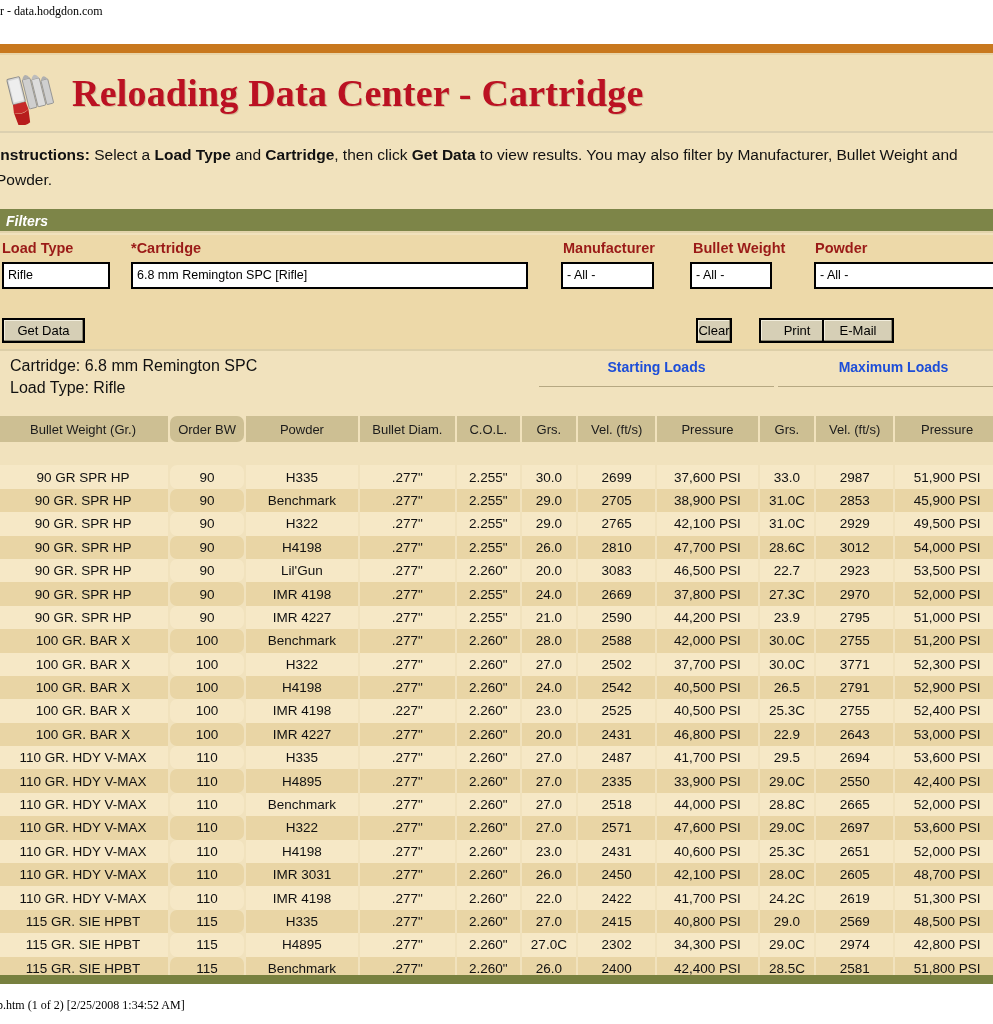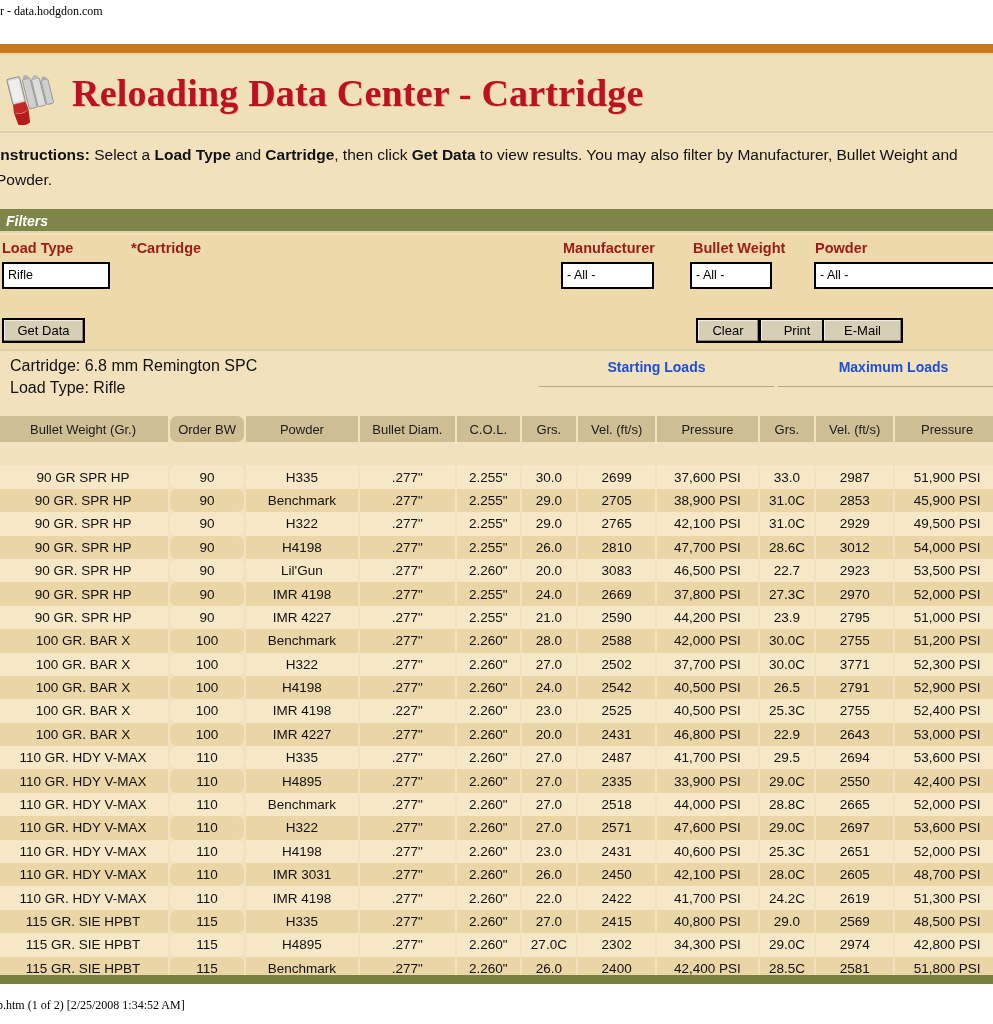--- a/index.html
+++ b/index.html
@@ -245,30 +245,31 @@
     <div class="filters-bar">Filters</div>
 
     <div class="filters-body">
       <div class="flabel" style="left:6px;  top:5px;">Load Type</div>
       <div class="flabel" style="left:135px;top:5px;">*Cartridge</div>
       <div class="flabel" style="left:567px;top:5px;">Manufacturer</div>
       <div class="flabel" style="left:697px;top:5px;">Bullet Weight</div>
       <div class="flabel" style="left:819px;top:5px;">Powder</div>
 
       <div class="fselect" style="left:6px;  top:27px; width:108px;">Rifle</div>
+      <div class="fselect" style="left:135px;top:27px; width:397px;">6.8 mm Remington SPC [Rifle]</div>
       <div class="fselect" style="left:565px;top:27px; width:93px;">- All -</div>
       <div class="fselect" style="left:694px;top:27px; width:82px;">- All -</div>
       <div class="fselect" style="left:818px;top:27px; width:195px;">- All -</div>
     </div>
 
     <div class="btnrow">
       <div class="btn" style="left:6px;   width:83px;">Get Data</div>
-      <div class="btn" style="left:700px; width:64px;">Clear</div>
+      <div class="btn" style="left:700px; width:36px;">Clear</div>
       <div class="btn" style="left:763px; width:76px;">Print</div>
-      <div class="btn" style="left:826px; width:81px;">E-Mail</div>
+      <div class="btn" style="left:826px; width:72px;">E-Mail</div>
     </div>
 
     <div class="meta">
       <div class="meta-line" style="top:3px;">
         <b>Cartridge:</b><span> 6.8 mm Remington SPC</span>
       </div>
       <div class="meta-line" style="top:25px;">
         <b>Load Type:</b><span> Rifle</span>
       </div>
       <div class="group-head" style="left:543px; top:5px; width:235px;">Starting Loads</div>

